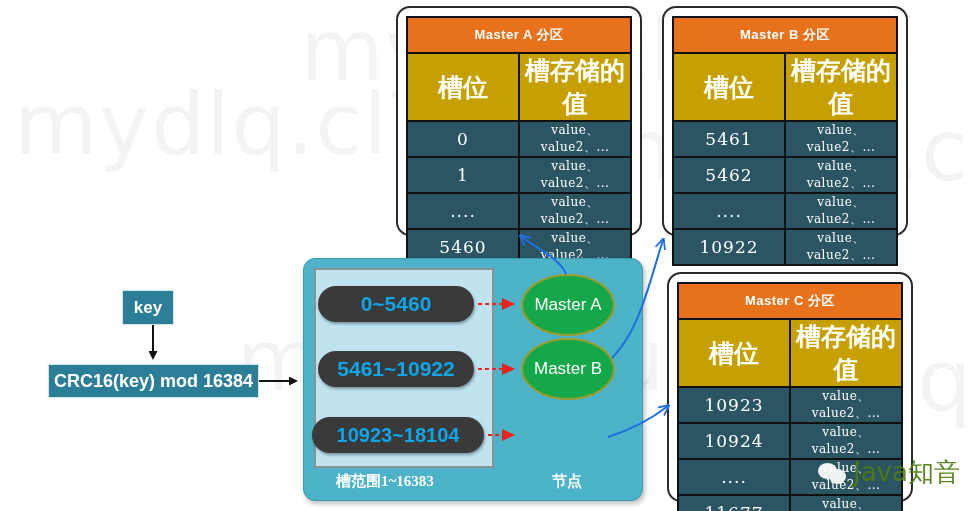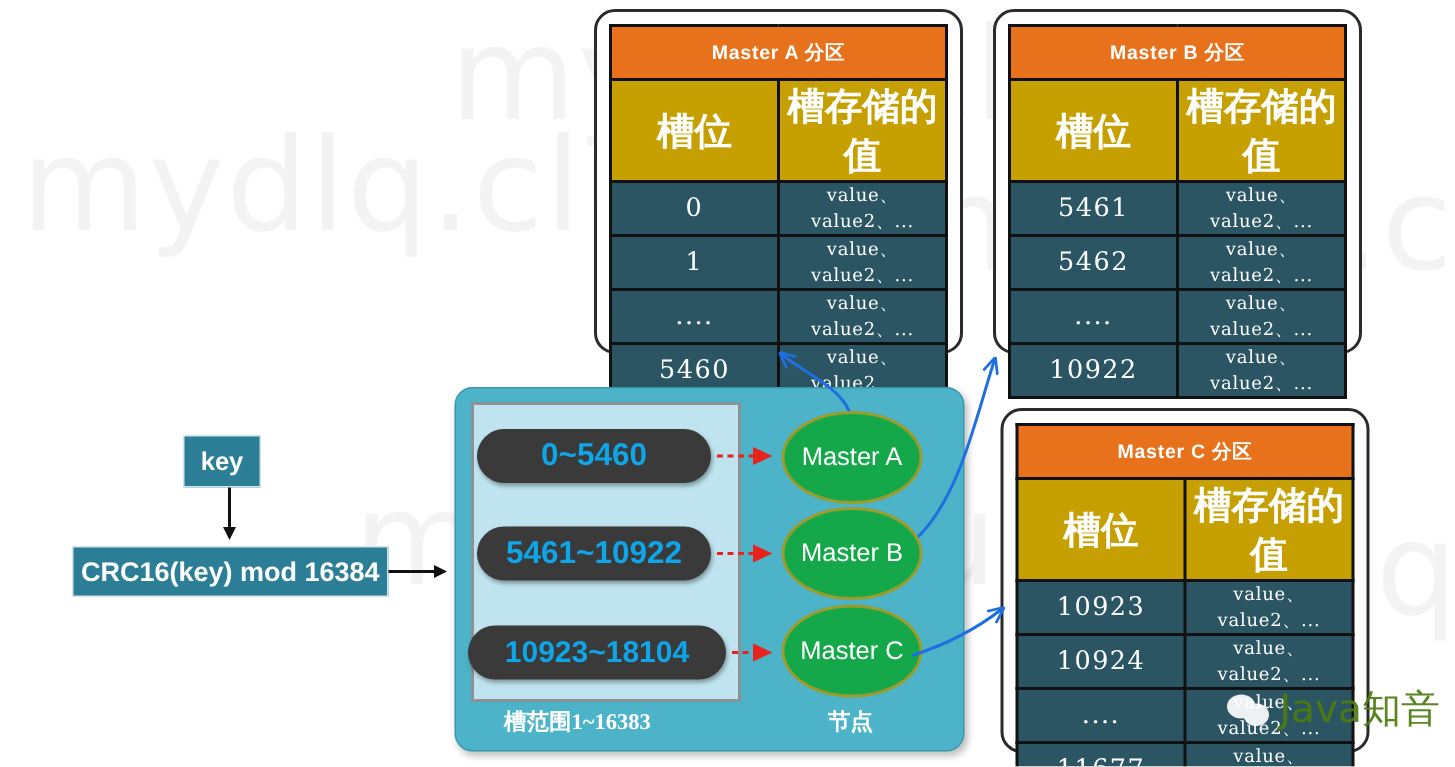--- a/index.html
+++ b/index.html
@@ -314,21 +314,20 @@
 
   <div id="cluster"></div>
   <div id="slot-panel"></div>
 
   <div class="pill" id="pill-a">0~5460</div>
   <div class="pill" id="pill-b">5461~10922</div>
   <div class="pill" id="pill-c">10923~18104</div>
 
   <div class="node" id="node-a">Master A</div>
   <div class="node" id="node-b">Master B</div>
-  <div class="node" id="node-c">Master C</div>
 
   <div class="cluster-label" id="label-slots">槽范围1~16383</div>
   <div class="cluster-label" id="label-nodes">节点</div>
 
   <svg id="arrows">
     <defs>
       <marker id="ah-black" markerWidth="9" markerHeight="9" refX="7" refY="4.5" orient="auto" markerUnits="userSpaceOnUse">
         <path d="M0,0 L9,4.5 L0,9 z" fill="#111111"></path>
       </marker>
       <marker id="ah-red" markerWidth="13" markerHeight="13" refX="10" refY="6.5" orient="auto" markerUnits="userSpaceOnUse">

